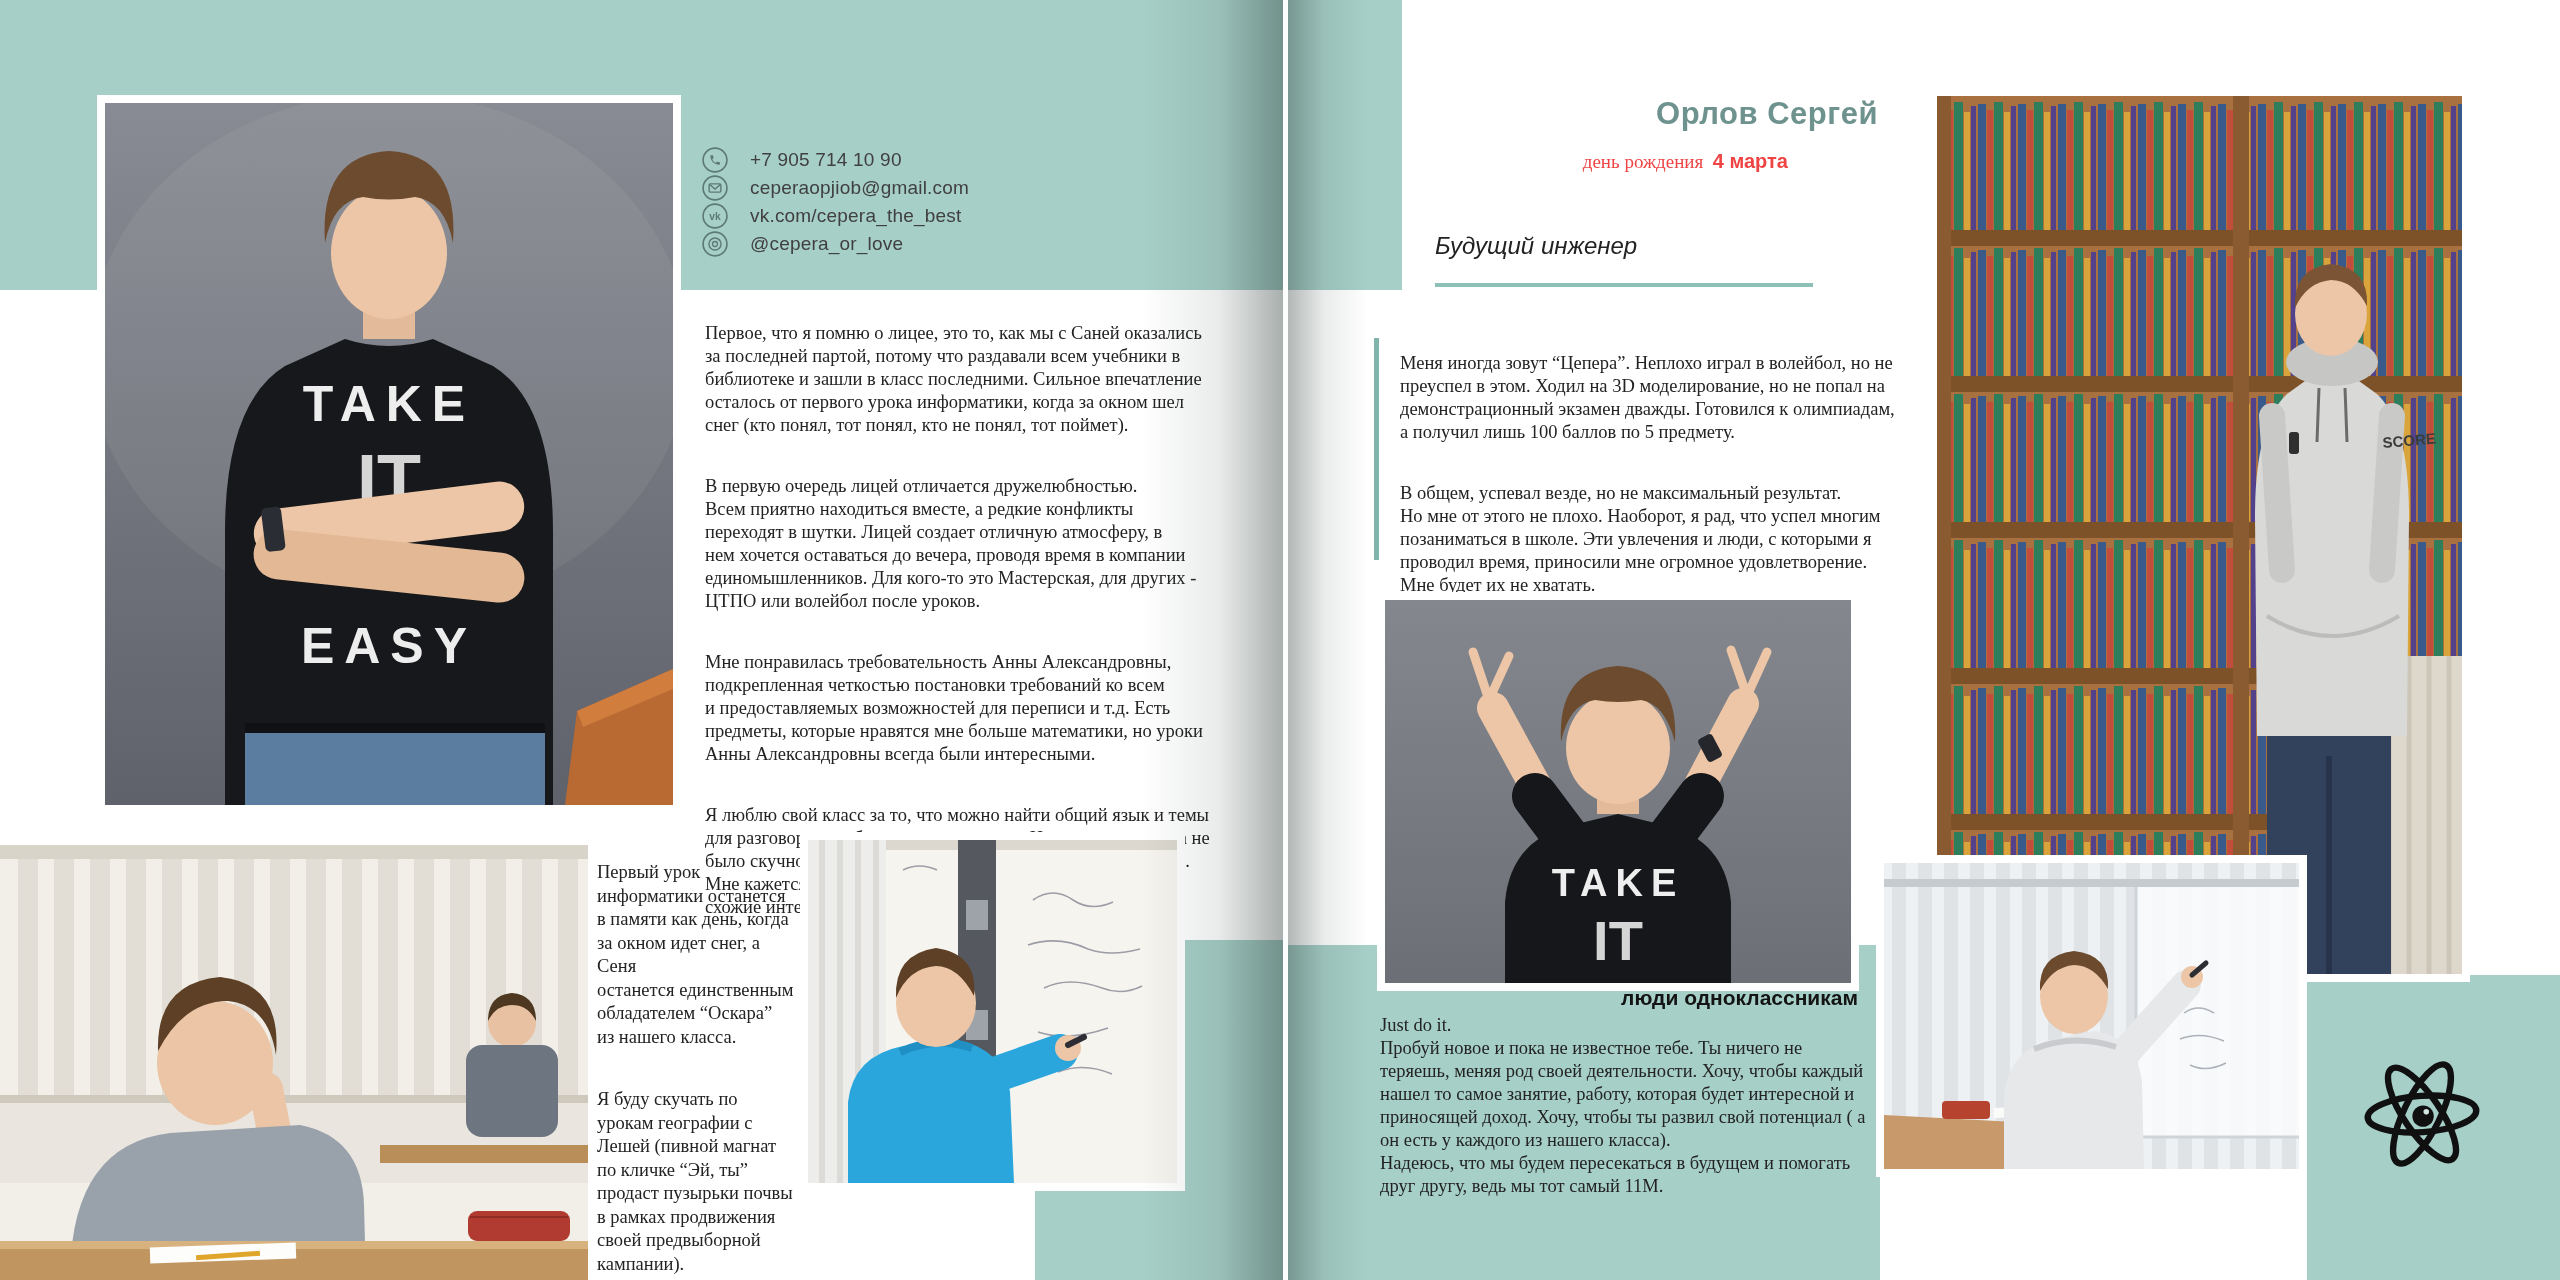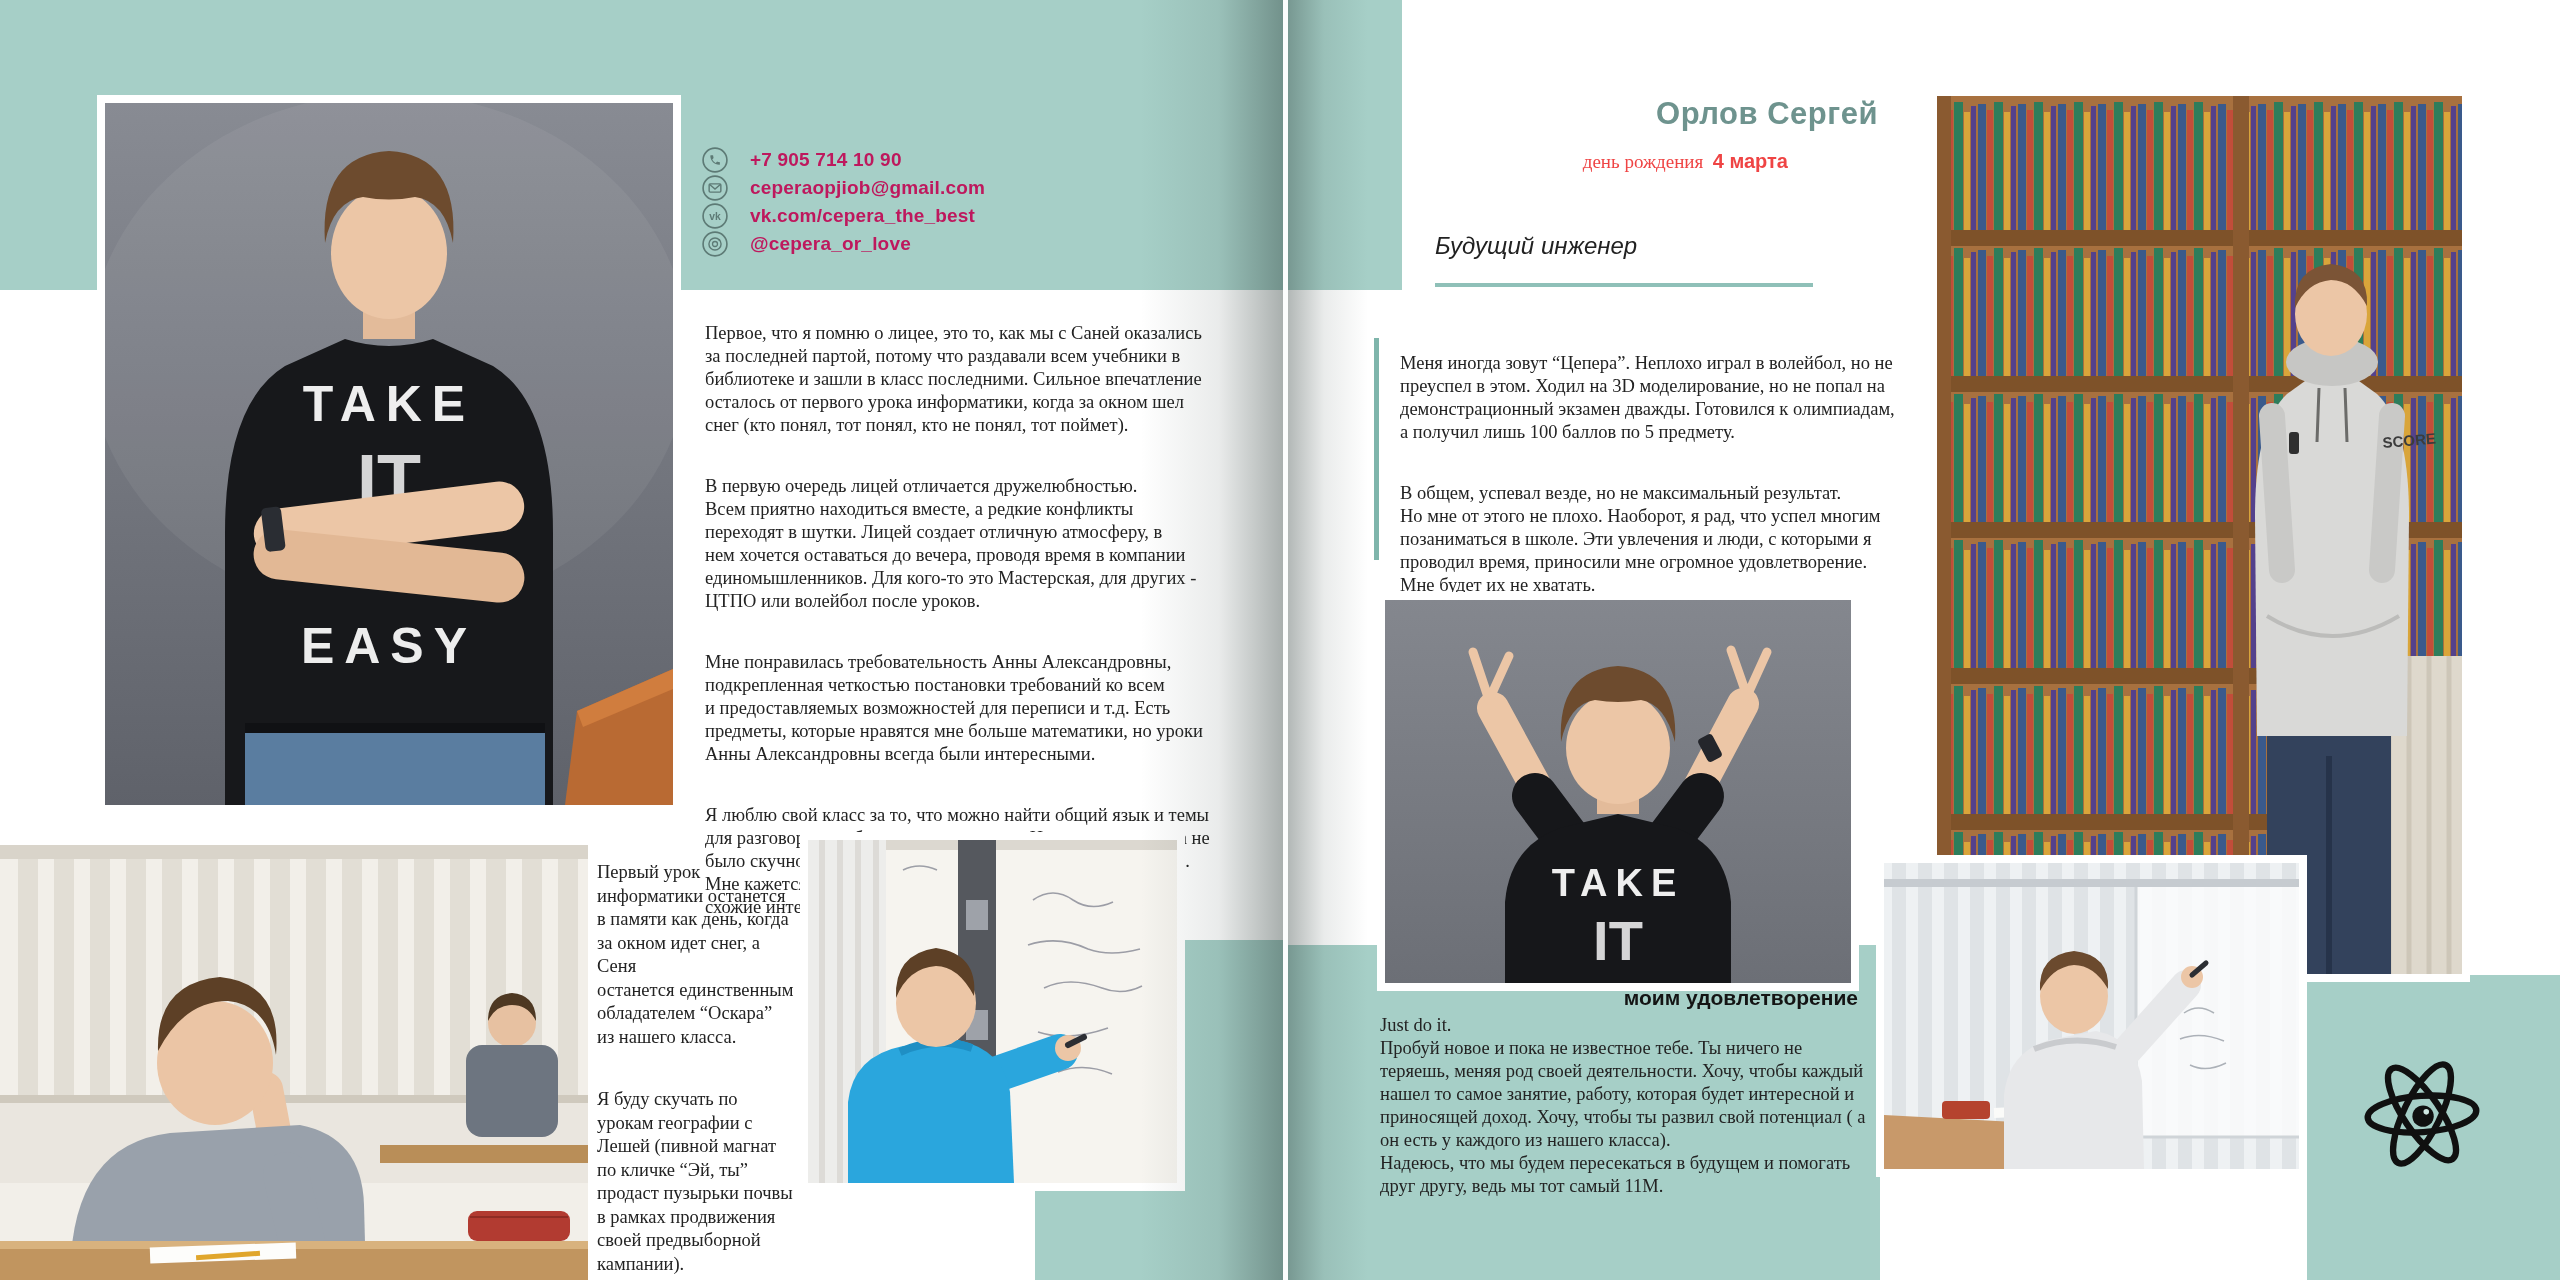--- a/index.html
+++ b/index.html
@@ -8,21 +8,21 @@
   .abs{position:absolute;}
   .teal{background:#a6cfc7;}
   .photo-frame{background:#ffffff;padding:8px;box-sizing:border-box;}
   .photo-frame svg{display:block;width:100%;height:100%;}
   .body-text{font-family:"Liberation Serif", serif;font-size:18.5px;line-height:23px;color:#232323;
              white-space:pre-line;}
   .para{margin:0 0 15px 0;}
   .sidebar-text .para{margin:0 0 16px 0;font-size:18.5px;line-height:23.5px;}
   .contact-row{display:flex;align-items:center;height:28px;}
   .contact-row .cicon{width:26px;height:26px;margin-right:22px;flex:0 0 auto;}
-  .contact-label{font-family:"Liberation Sans", sans-serif;font-weight:bold;font-size:19px;color:#be185d;
+  .contact-label{font-family:"Liberation Sans", sans-serif;font-weight:normal;font-size:19px;color:#404040;
                  letter-spacing:.2px;}
   .page-title{font-family:"Liberation Sans", sans-serif;font-weight:bold;font-size:31px;color:#6e938e;
               text-align:right;letter-spacing:.5px;margin-top:6px;}
   .birthday{font-size:19px;color:#ef4444;text-align:right;}
   .birthday b{font-family:"Liberation Sans", sans-serif;font-size:20px;}
   .subtitle{font-family:"Liberation Sans", sans-serif;font-style:italic;font-size:24px;color:#222;}
   .rule{background:#8fc0b8;}
   .accent-bar{background:#7fb5ab;}
   .classmates-h{font-family:"Liberation Sans", sans-serif;font-weight:bold;font-size:21px;color:#141414;
                 text-align:right;}
@@ -349,21 +349,21 @@
       <path d="M232 200 L302 122" stroke="#e7e8ea" stroke-width="30" stroke-linecap="round"></path>
       <circle cx="308" cy="114" r="11" fill="#ecc6a6"></circle>
       <path d="M308 112 L322 100" stroke="#2c2e33" stroke-width="5" stroke-linecap="round"></path>
       <path d="M120 306 L120 232 Q125 186 170 176 L212 168 Q252 176 258 218 L260 306 Z" fill="#e7e8ea"></path>
       <path d="M150 186 Q190 170 232 184" stroke="#c9cbce" stroke-width="6" fill="none"></path>
       <ellipse cx="190" cy="133" rx="34" ry="38" fill="#ecc6a6"></ellipse>
       <path d="M156 128 Q154 92 190 88 Q226 92 224 126 Q210 102 190 102 Q168 104 156 128" fill="#6b4a2e"></path>
     </svg>
   </div>
 
-  <div class="abs classmates-h" style="left:1380px;top:986px;width:478px;">моим удовлетворение</div>
+  <div class="abs classmates-h" style="left:1380px;top:986px;width:478px;">люди одноклассникам</div>
   <div class="abs body-text" style="left:1380px;top:1014px;width:525px;">Just do it.
 Пробуй новое и пока не известное тебе. Ты ничего не
 теряешь, меняя род своей деятельности. Хочу, чтобы каждый
 нашел то самое занятие, работу, которая будет интересной и
 приносящей доход. Хочу, чтобы ты развил свой потенциал ( а
 он есть у каждого из нашего класса).
 Надеюсь, что мы будем пересекаться в будущем и помогать
 друг другу, ведь мы тот самый 11М.</div>
 
   <div class="abs" style="left:2358px;top:1050px;width:128px;height:128px;">

